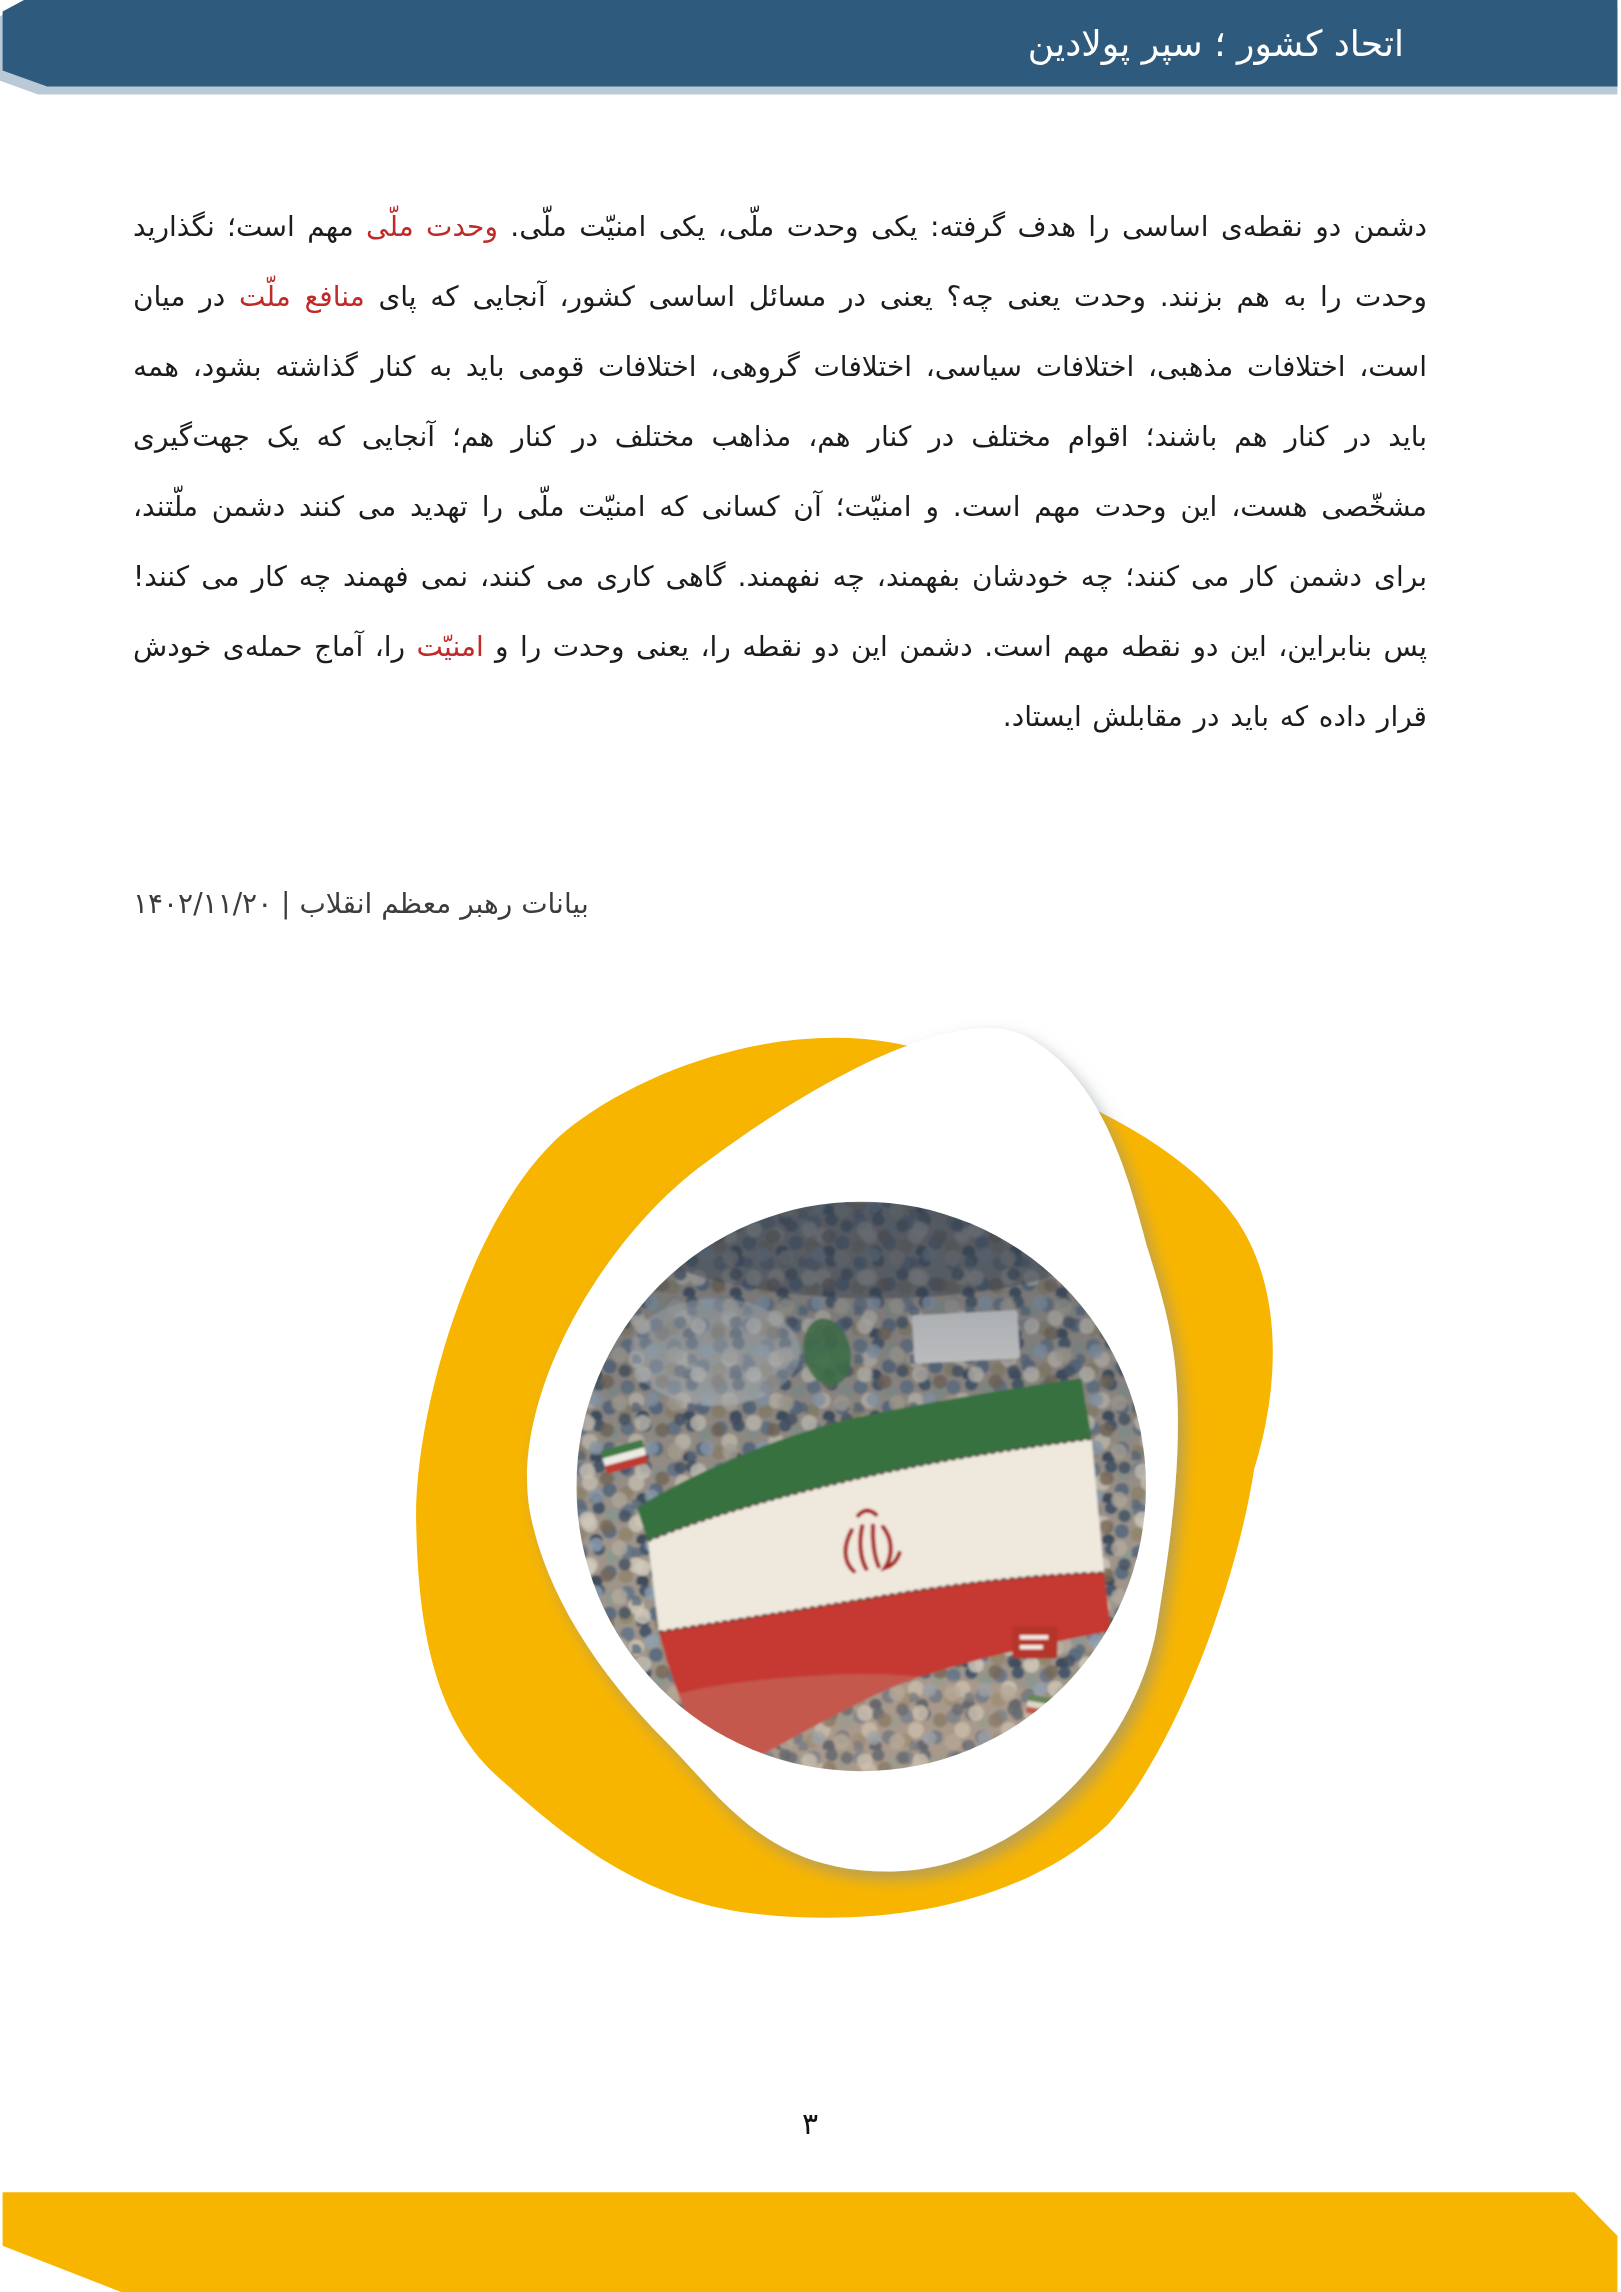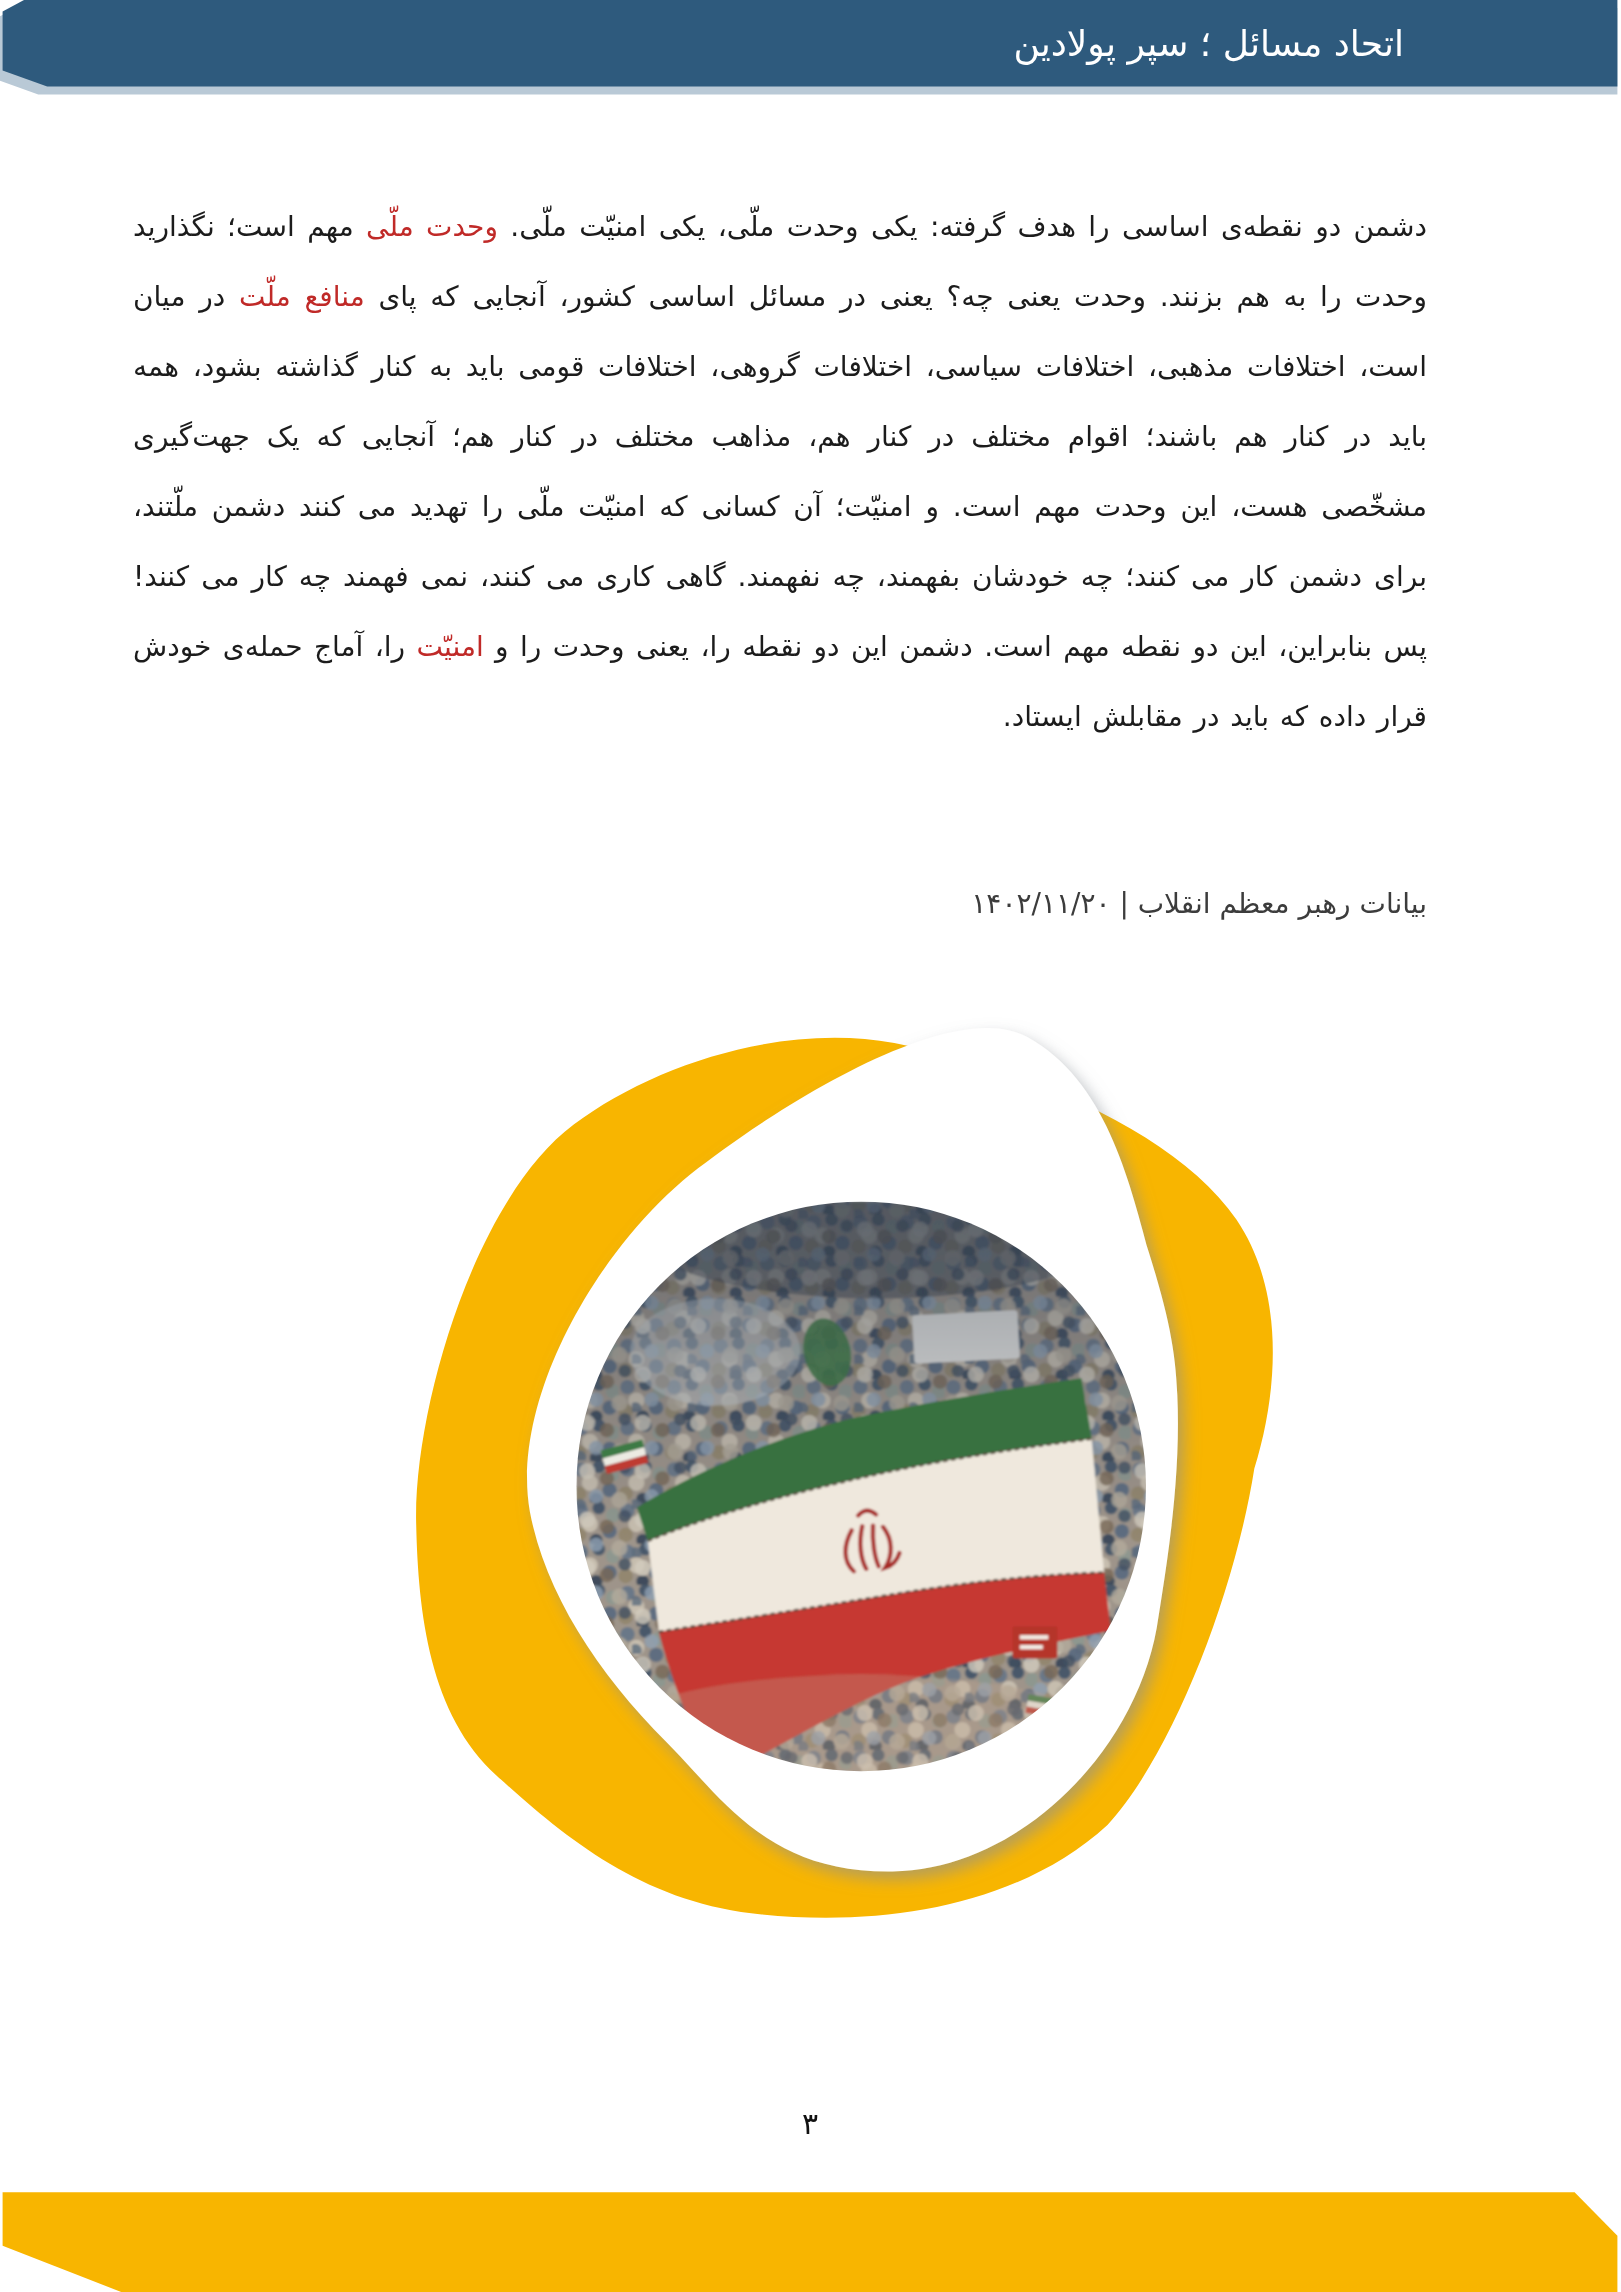--- a/index.html
+++ b/index.html
@@ -39,21 +39,21 @@
     line-height:70px;
     color:var(--text-black,#1c1c1c);
     word-spacing:1.8px;
   }
   .body-paragraph .red-seg{color:var(--accent-red,#c02a28);}
   .citation{
     position:absolute;
     top:887px;
     left:134px;
     width:1294px;
-    text-align:right;
+    text-align:left;
     font-size:28px;
     color:var(--citation-gray,#3c3c3c);
   }
   .graphic-svg{position:absolute;left:340px;top:967px;}
   .page-number{
     position:absolute;
     top:2106px;
     left:0;
     width:100%;
     text-align:center;
@@ -63,21 +63,21 @@
 </style>
 </head>
 <body>
 
 <div class="page">
 
   <svg id="header-svg" class="ribbon-svg" width="1622" height="107" viewBox="0 0 1811 120">
     <polygon points="14,9 1811,9 1811,106 40,106 -10,88 -10,22" style="fill:var(--shadow-blue,#b9c9d6)"></polygon>
     <polygon points="24,0 1811,0 1811,97 50,97 0,79 0,13" style="fill:var(--header-blue,#2e5a7d)"></polygon>
   </svg>
-  <div class="header-title">اتحاد مسائل ؛ سپر پولادین</div>
+  <div class="header-title">اتحاد کشور ؛ سپر پولادین</div>
 
   <div class="body-paragraph"><span class="normal-seg">دشمن دو نقطه‌ی اساسی را هدف گرفته: یکی وحدت ملّی، یکی امنیّت ملّی. </span><span class="red-seg">وحدت ملّی</span><span class="normal-seg"> مهم است؛ نگذارید وحدت را به هم بزنند. وحدت یعنی چه؟ یعنی در مسائل اساسی کشور، آنجایی که پای </span><span class="red-seg">منافع ملّت</span><span class="normal-seg"> در میان است، اختلافات مذهبی، اختلافات سیاسی، اختلافات گروهی، اختلافات قومی باید به کنار گذاشته بشود، همه باید در کنار هم باشند؛ اقوام مختلف در کنار هم، مذاهب مختلف در کنار هم؛ آنجایی که یک جهت‌گیری مشخّصی هست، این وحدت مهم است. و امنیّت؛ آن کسانی که امنیّت ملّی را تهدید می کنند دشمن ملّتند، برای دشمن کار می کنند؛ چه خودشان بفهمند، چه نفهمند. گاهی کاری می کنند، نمی فهمند چه کار می کنند! پس بنابراین، این دو نقطه مهم است. دشمن این دو نقطه را، یعنی وحدت را و </span><span class="red-seg">امنیّت</span><span class="normal-seg"> را، آماج حمله‌ی خودش قرار داده که باید در مقابلش ایستاد.</span></div>
 
   <div class="citation">بیانات رهبر معظم انقلاب | ۱۴۰۲/۱۱/۲۰</div>
 
   <svg class="graphic-svg" width="1039" height="1003" viewBox="0 0 1160 1120">
     <defs>
       <clipPath id="photoClip">
           <circle cx="583" cy="580" r="318"></circle>
         </clipPath>

